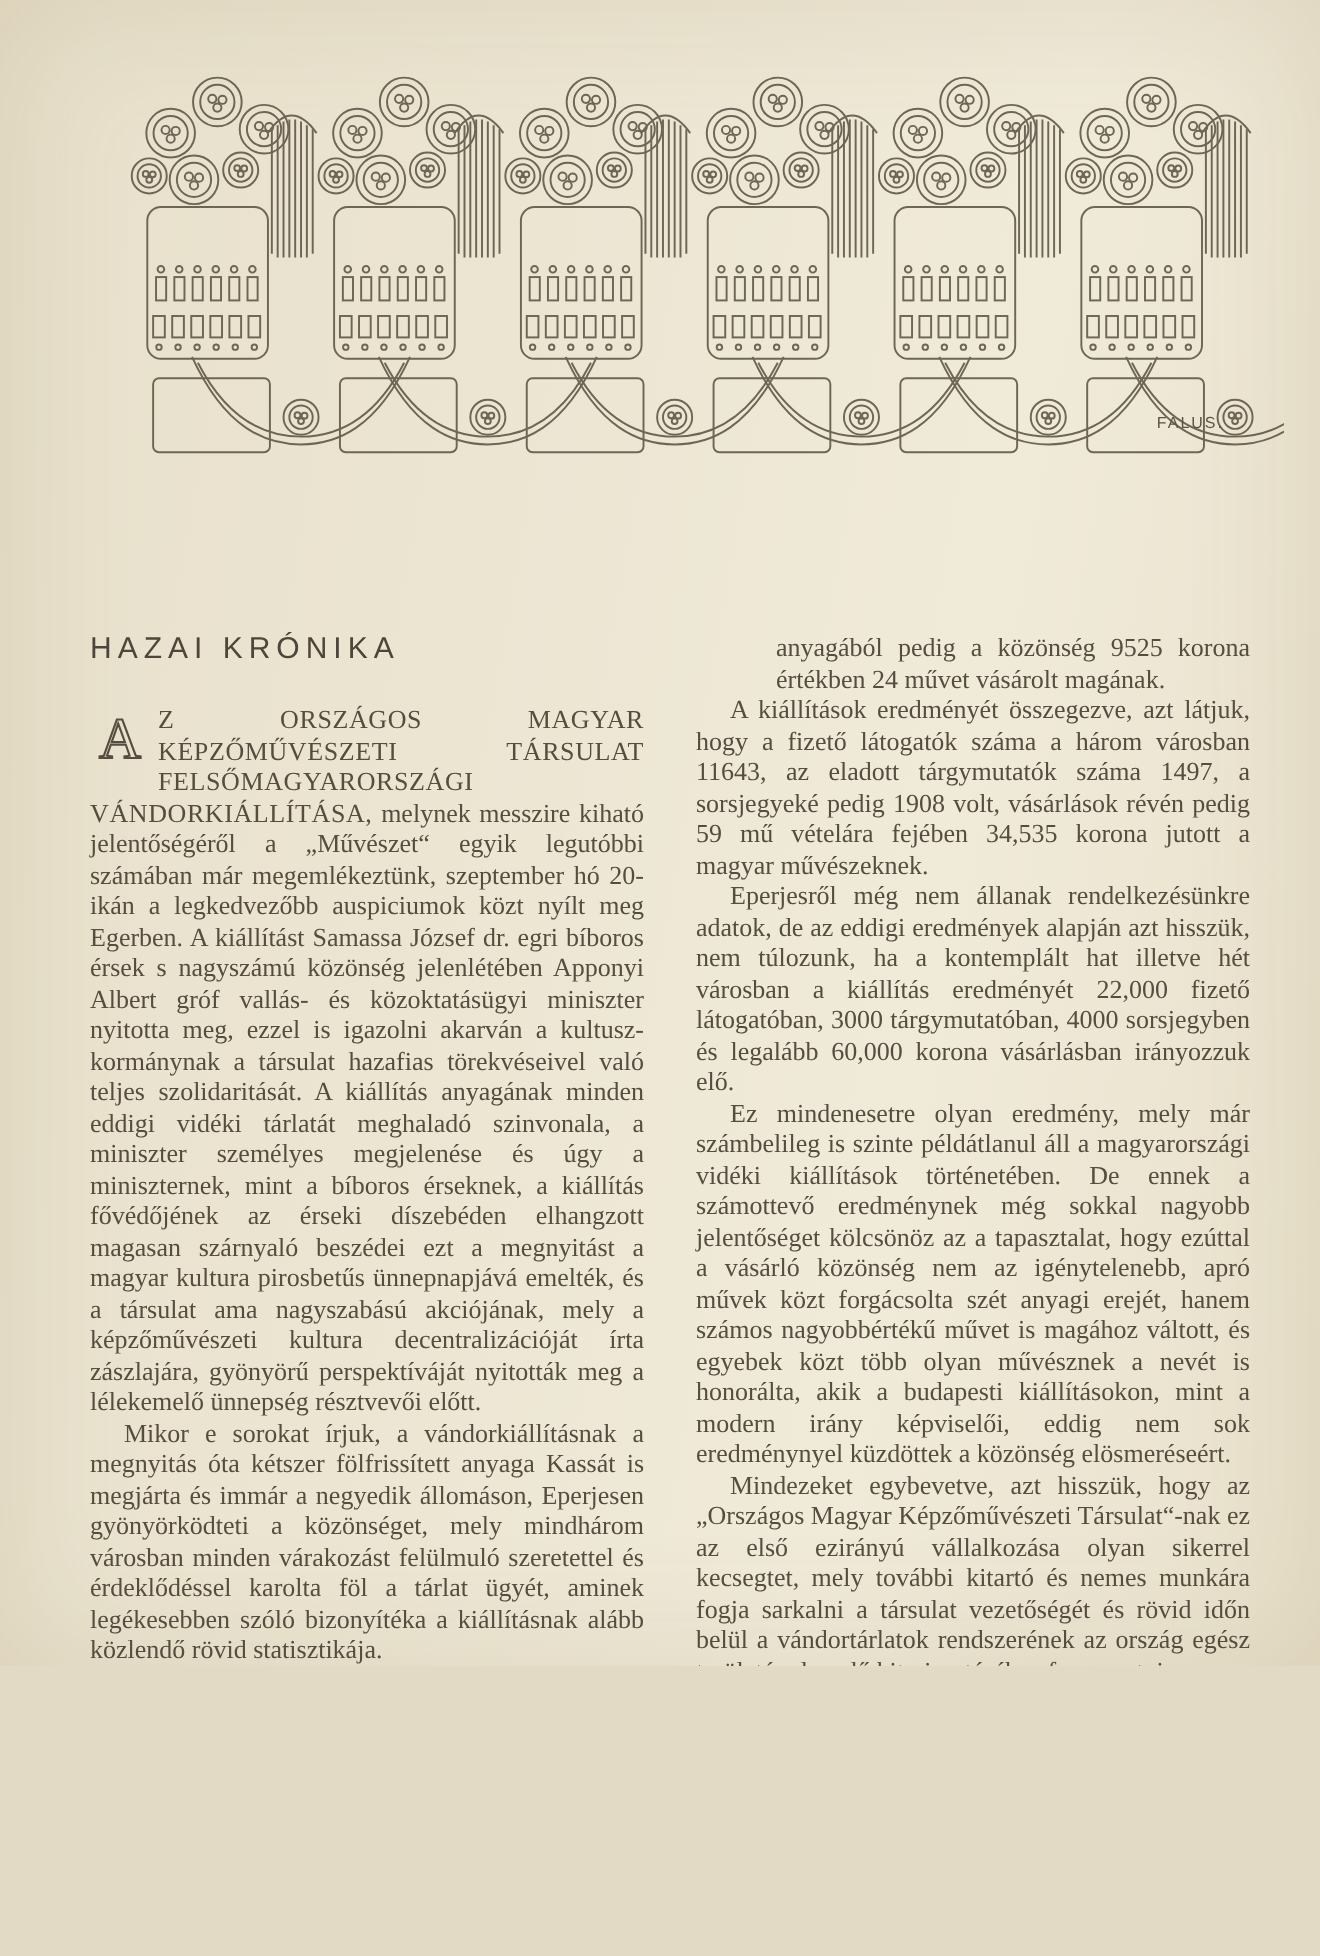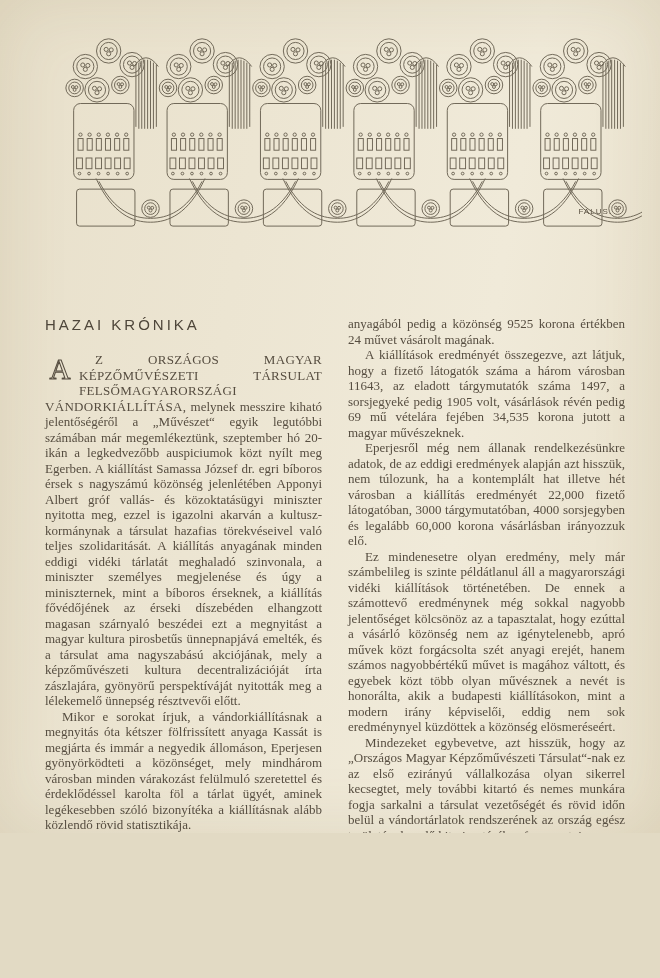--- a/index.html
+++ b/index.html
@@ -49,23 +49,23 @@
     color:#4e463a;
   }
   .col p{
     margin:0;
     font-size:13px;
     line-height:15.5px;
     text-align:justify;
     text-indent:17px;
     color:#564d40;
   }
-  .col p.noindent{text-indent:0;}
+  .col p.noindent{text-indent:0;margin-left:40px;}
   .col p.first{text-indent:0;}
-  .lead{letter-spacing:.3px;margin-left:16px;}
+  .lead{letter-spacing:.3px;}
   .dropcap{
     float:left;
     width:30px;height:31px;
     margin:2px 4px 0 0;
   }
   .dropcap svg{display:block;width:30px;height:31px;}
   .page-number{
     position:absolute;
     left:63px;top:925px;
     font-size:13.5px;
@@ -160,21 +160,21 @@
           <svg viewBox="0 0 34 34">
             <text x="17" y="28" text-anchor="middle" font-family="Liberation Serif, serif" font-size="33" fill="none" stroke="#564d40" stroke-width="1.2">A</text>
           </svg>
         </span><span class="lead">Z ORSZÁGOS MAGYAR KÉPZŐMŰVÉSZETI TÁRSULAT FELSŐMAGYARORSZÁGI VÁNDORKIÁLLÍTÁSA,</span><span> melynek messzire kiható jelentőségéről a „Művészet“ egyik legutóbbi számában már megemlékeztünk, szeptember hó 20-ikán a legkedvezőbb auspiciumok közt nyílt meg Egerben. A kiállítást Samassa József dr. egri bíboros érsek s nagyszámú közönség jelenlétében Apponyi Albert gróf vallás- és közoktatásügyi miniszter nyitotta meg, ezzel is igazolni akarván a kultusz-kormánynak a társulat hazafias törekvéseivel való teljes szolidaritását. A kiállítás anyagának minden eddigi vidéki tárlatát meghaladó szinvonala, a miniszter személyes megjelenése és úgy a miniszternek, mint a bíboros érseknek, a kiállítás fővédőjének az érseki díszebéden elhangzott magasan szárnyaló beszédei ezt a megnyitást a magyar kultura pirosbetűs ünnepnapjává emelték, és a társulat ama nagyszabású akciójának, mely a képzőművészeti kultura decentralizációját írta zászlajára, gyönyörű perspektíváját nyitották meg a lélekemelő ünnepség résztvevői előtt.</span>
       </p>
       <p>Mikor e sorokat írjuk, a vándorkiállításnak a megnyitás óta kétszer fölfrissített anyaga Kassát is megjárta és immár a negyedik állomáson, Eperjesen gyönyörködteti a közönséget, mely mindhárom városban minden várakozást felülmuló szeretettel és érdeklődéssel karolta föl a tárlat ügyét, aminek legékesebben szóló bizonyítéka a kiállításnak alább közlendő rövid statisztikája.</p>
     </div>
 
     <div class="col">
       <p class="noindent">anyagából pedig a közönség 9525 korona értékben 24 művet vásárolt magának.</p>
-      <p>A kiállítások eredményét összegezve, azt látjuk, hogy a fizető látogatók száma a három városban 11643, az eladott tárgymutatók száma 1497, a sorsjegyeké pedig 1905 volt, vásárlások révén pedig 69 mű vételára fejében 34,535 korona jutott a magyar művészeknek.</p>
+      <p>A kiállítások eredményét összegezve, azt látjuk, hogy a fizető látogatók száma a három városban 11643, az eladott tárgymutatók száma 1497, a sorsjegyeké pedig 1908 volt, vásárlások révén pedig 59 mű vételára fejében 34,535 korona jutott a magyar művészeknek.</p>
       <p>Eperjesről még nem állanak rendelkezésünkre adatok, de az eddigi eredmények alapján azt hisszük, nem túlozunk, ha a kontemplált hat illetve hét városban a kiállítás eredményét 22,000 fizető látogatóban, 3000 tárgymutatóban, 4000 sorsjegyben és legalább 60,000 korona vásárlásban irányozzuk elő.</p>
       <p>Ez mindenesetre olyan eredmény, mely már számbelileg is szinte példátlanul áll a magyarországi vidéki kiállítások történetében. De ennek a számottevő eredménynek még sokkal nagyobb jelentőséget kölcsönöz az a tapasztalat, hogy ezúttal a vásárló közönség nem az igénytelenebb, apró művek közt forgácsolta szét anyagi erejét, hanem számos nagyobbértékű művet is magához váltott, és egyebek közt több olyan művésznek a nevét is honorálta, akik a budapesti kiállításokon, mint a modern irány képviselői, eddig nem sok eredménynyel küzdöttek a közönség elösmeréseért.</p>
       <p>Mindezeket egybevetve, azt hisszük, hogy az „Országos Magyar Képzőművészeti Társulat“-nak ez az első ezirányú vállalkozása olyan sikerrel kecsegtet, mely további kitartó és nemes munkára fogja sarkalni a társulat vezetőségét és rövid időn belül a vándortárlatok rendszerének az ország egész területére leendő kiterjesztéséhez fog vezetni.</p>
     </div>
 
   </div>
 
   <div class="page-number">750</div>
 
 </div>

